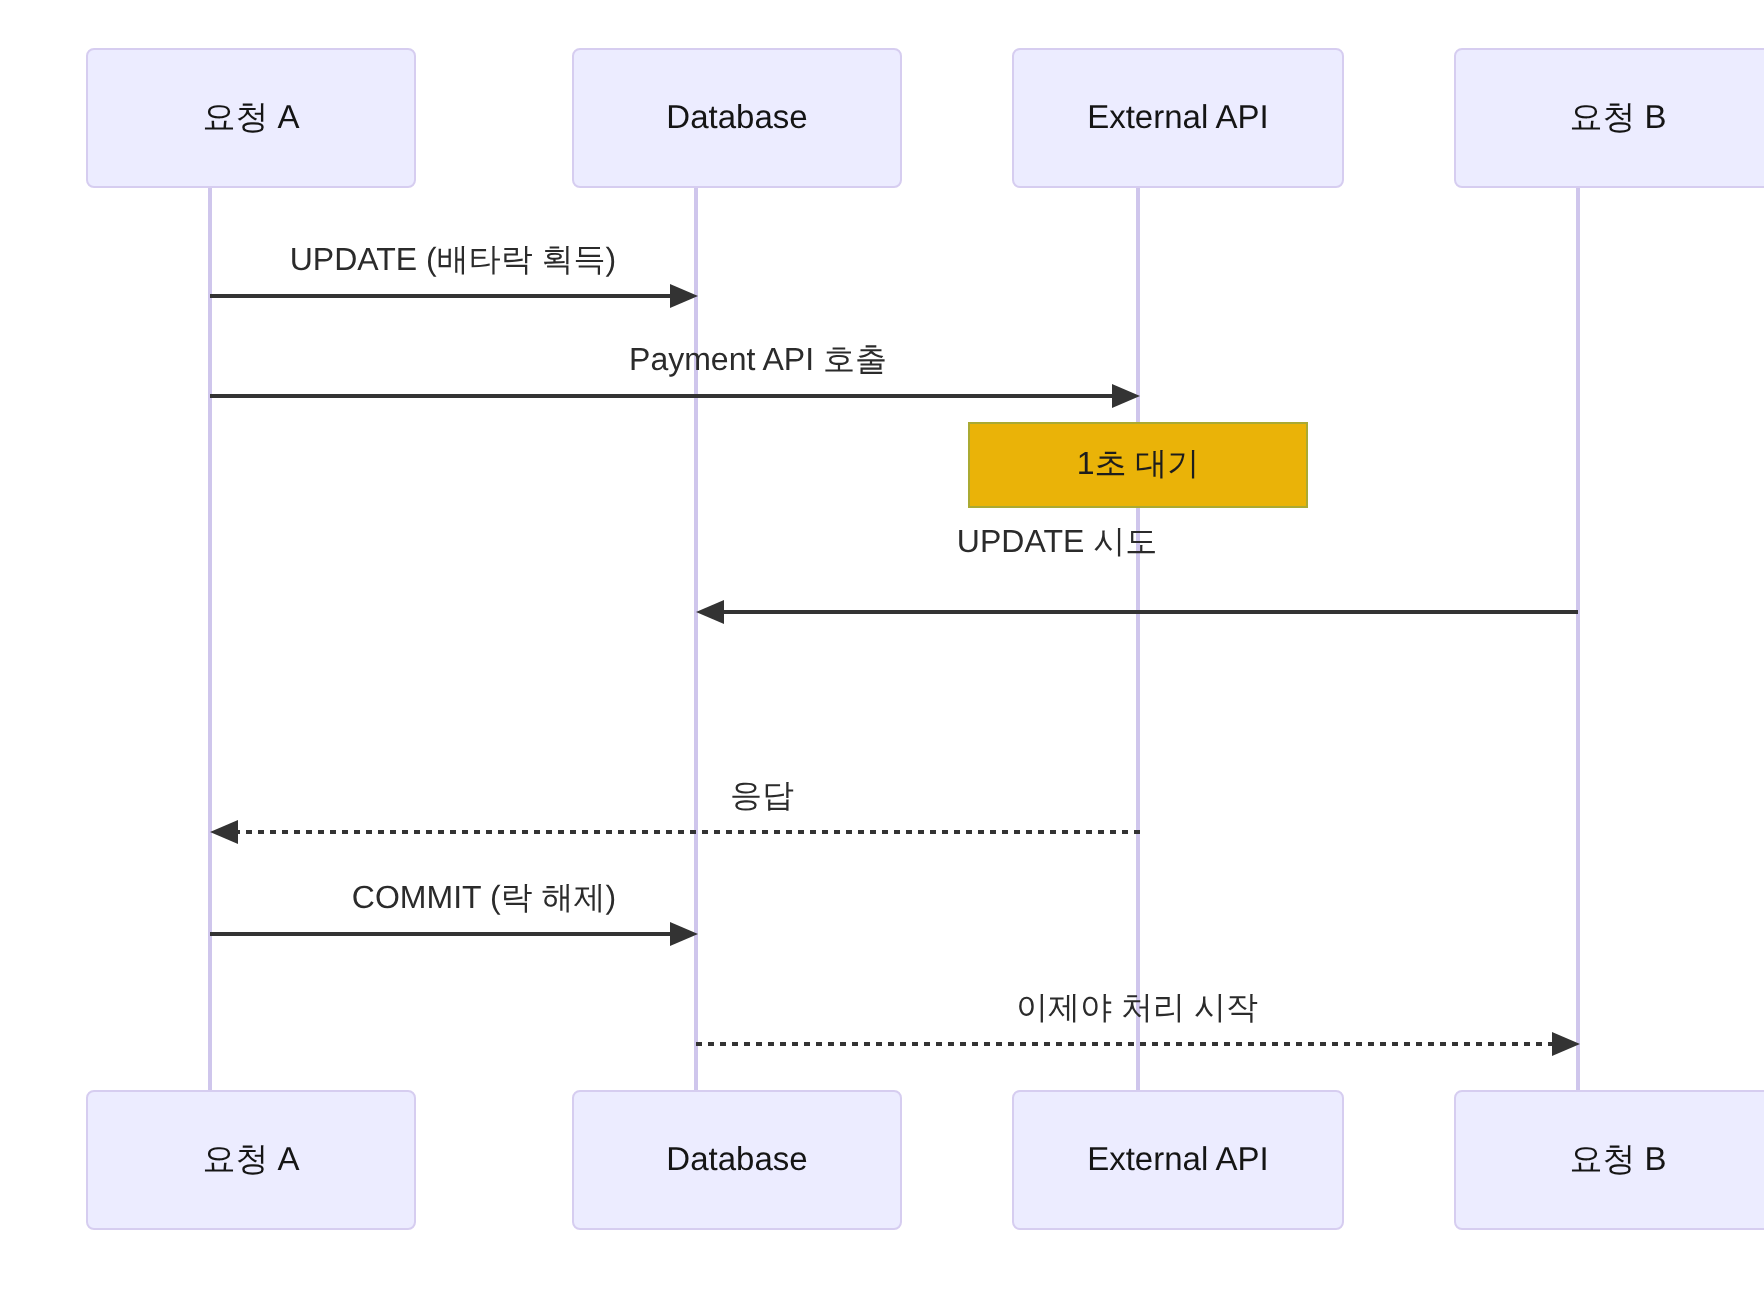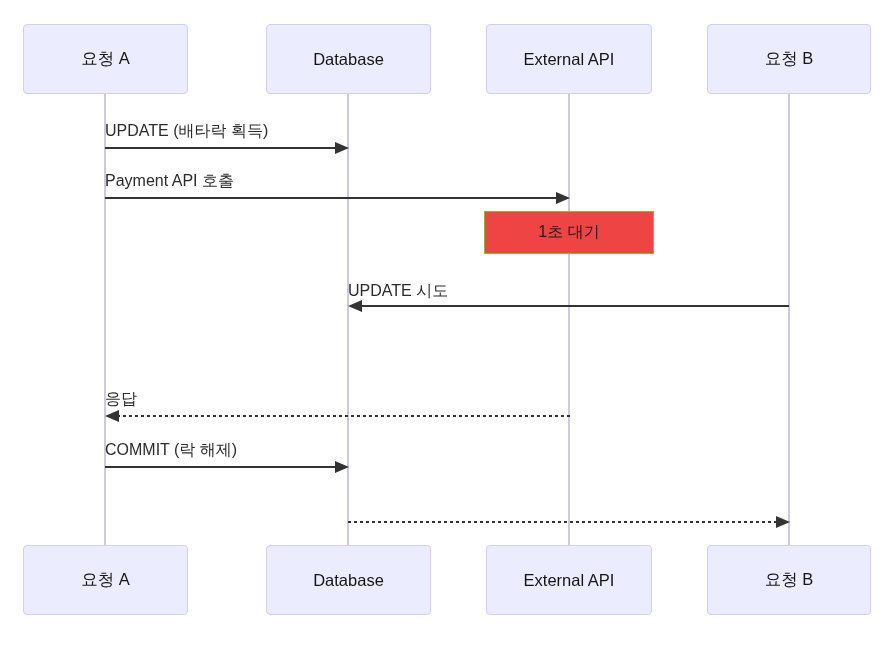--- a/index.html
+++ b/index.html
@@ -3,29 +3,29 @@
 <meta charset="utf-8">
 <style>
   html,body{margin:0;padding:0;background:#ffffff;}
   body{font-family:"Liberation Sans","DejaVu Sans",sans-serif;color:#222;}
   .diagram{position:relative;width:882px;height:646px;background:#ffffff;overflow:hidden;}
 
   .lifeline{position:absolute;top:94px;height:451px;width:2px;background:#cfc6ec;}
 
   .actor{position:absolute;height:70px;background:#ececff;border:1px solid #d6cdf0;
          border-radius:4px;display:flex;align-items:center;justify-content:center;
-         font-size:16.5px;color:#151515;box-sizing:border-box;}
+         font-size:16.5px;color:#151515;box-sizing:border-box;margin-left:20px;}
 
-  .msg-label{position:absolute;height:22px;line-height:22px;text-align:left;
+  .msg-label{position:absolute;height:22px;line-height:22px;text-align:center;
              font-size:16px;color:#2b2b2b;white-space:nowrap;}
 
   .arrow{position:absolute;height:14px;}
   .arrow svg{display:block;}
 
-  .note{position:absolute;background:#ef4444;border:1px solid #aaaa33;
+  .note{position:absolute;background:#eab308;border:1px solid #aaaa33;
         display:flex;align-items:center;justify-content:center;gap:6px;
         font-size:16px;color:#1d1d1d;box-sizing:border-box;}
   .note .icon{display:inline-flex;align-items:center;}
 </style>
 </head>
 <body>
 
 <div class="diagram">
 
   <div class="lifeline" style="left:104px"></div>
@@ -51,21 +51,21 @@
     <svg width="465" height="14">
         <line x1="0" y1="7" x2="453" y2="7" stroke="#333" stroke-width="2"></line>
         <polygon points="451,1 465,7 451,13" fill="#333"></polygon>
       </svg>
   </div>
 
   <div class="note" style="left:484px;top:211px;width:170px;height:43px">
     <span>1초 대기</span>
   </div>
 
-  <div class="msg-label" style="left:348px;top:280px;width:361px">UPDATE 시도</div>
+  <div class="msg-label" style="left:348px;top:261px;width:361px">UPDATE 시도</div>
   <div class="arrow" style="left:348px;top:299px">
     <svg width="441" height="14">
         <line x1="12" y1="7" x2="441" y2="7" stroke="#333" stroke-width="2"></line>
         <polygon points="14,1 0,7 14,13" fill="#333"></polygon>
       </svg>
   </div>
 
 
   <div class="msg-label" style="left:105px;top:388px;width:552px">응답</div>
   <div class="arrow" style="left:105px;top:409px">
@@ -76,20 +76,21 @@
   </div>
 
   <div class="msg-label" style="left:105px;top:439px;width:274px">COMMIT (락 해제)</div>
   <div class="arrow" style="left:105px;top:460px">
     <svg width="244" height="14">
         <line x1="0" y1="7" x2="232" y2="7" stroke="#333" stroke-width="2"></line>
         <polygon points="230,1 244,7 230,13" fill="#333"></polygon>
       </svg>
   </div>
 
+  <div class="msg-label" style="left:348px;top:494px;width:441px">이제야 처리 시작</div>
   <div class="arrow" style="left:348px;top:515px">
     <svg width="442" height="14">
         <line x1="0" y1="7" x2="430" y2="7" stroke="#333" stroke-width="2" stroke-dasharray="3,3"></line>
         <polygon points="428,1 442,7 428,13" fill="#333"></polygon>
       </svg>
   </div>
 
   <div class="actor" style="left:23px;top:545px;width:165px">요청 A</div>
   <div class="actor" style="left:266px;top:545px;width:165px">Database</div>
   <div class="actor" style="left:486px;top:545px;width:166px">External API</div>

